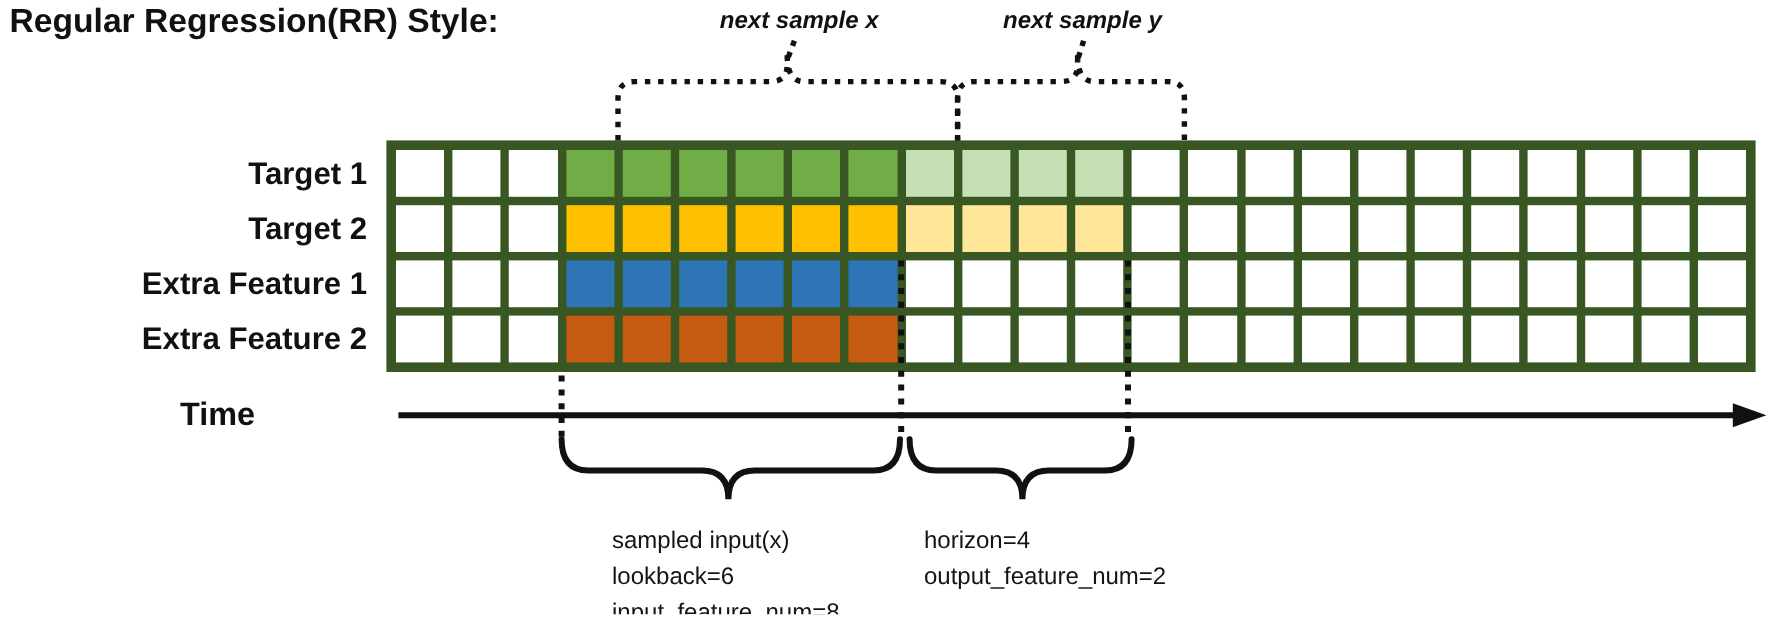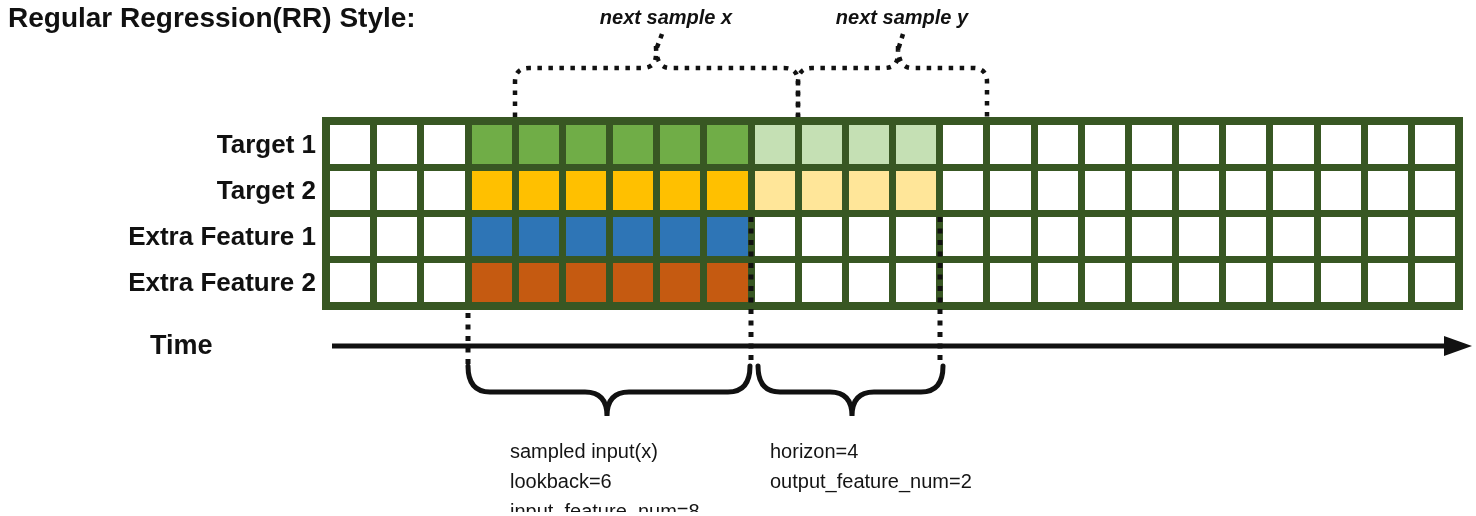--- a/index.html
+++ b/index.html
@@ -10,21 +10,21 @@
   .title{
     position:absolute;left:8px;top:2px;
     font-size:28px;font-weight:bold;white-space:nowrap;
   }
   .next-label{
     position:absolute;top:6px;width:170px;text-align:center;
     font-style:italic;font-weight:bold;font-size:20px;white-space:nowrap;
   }
   #nextX{left:581px;}
   #nextY{left:817px;}
-  .row-labels{position:absolute;left:10px;top:125px;width:306px;}
+  .row-labels{position:absolute;left:0;top:125px;width:306px;}
   .row-label{
     height:39px;line-height:39px;margin-bottom:7px;text-align:right;
     font-weight:bold;font-size:26px;white-space:nowrap;
   }
   .grid{
     position:absolute;left:322px;top:117px;width:1141px;height:193px;
     display:grid;grid-template-columns:repeat(24,1fr);grid-template-rows:repeat(4,1fr);
     gap:7px;padding:8px;box-sizing:border-box;
   }
   .cell{background:#fff;}

